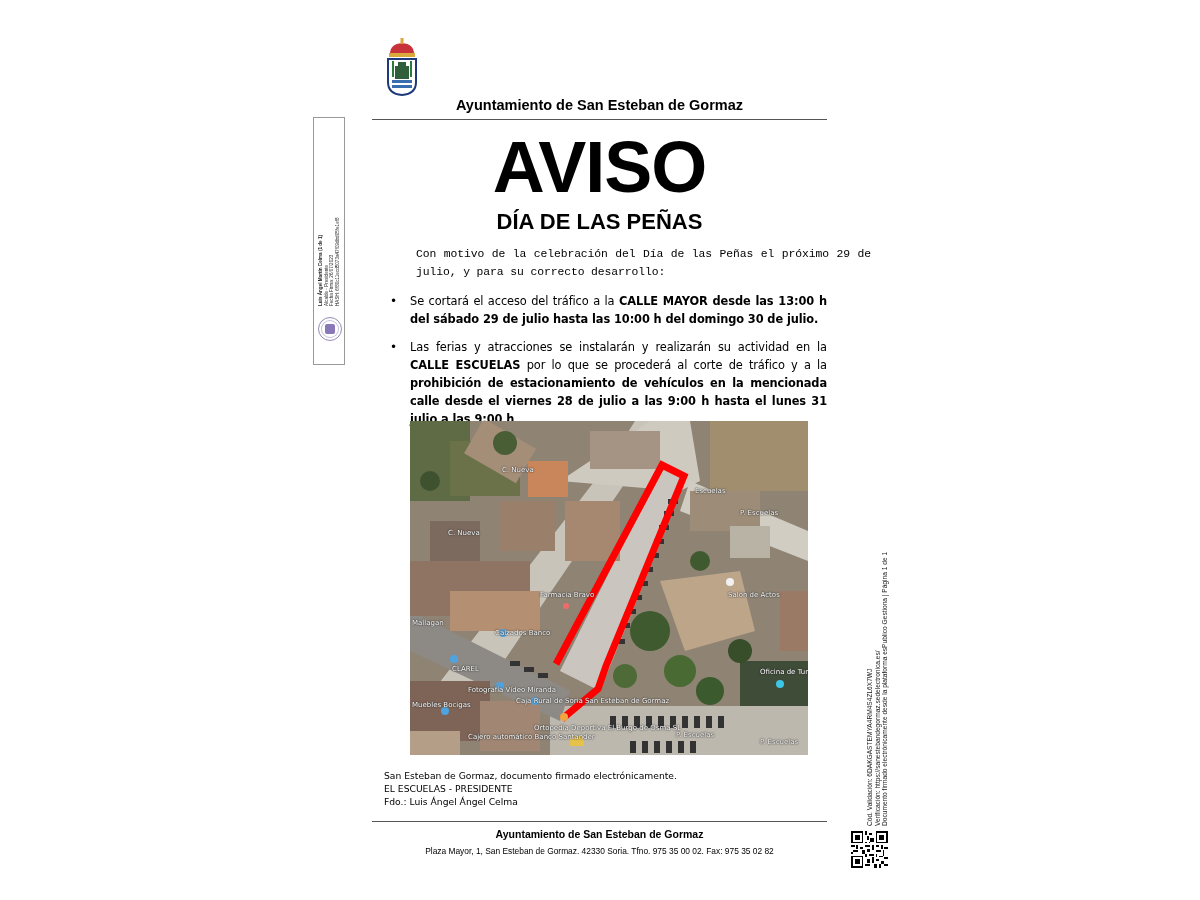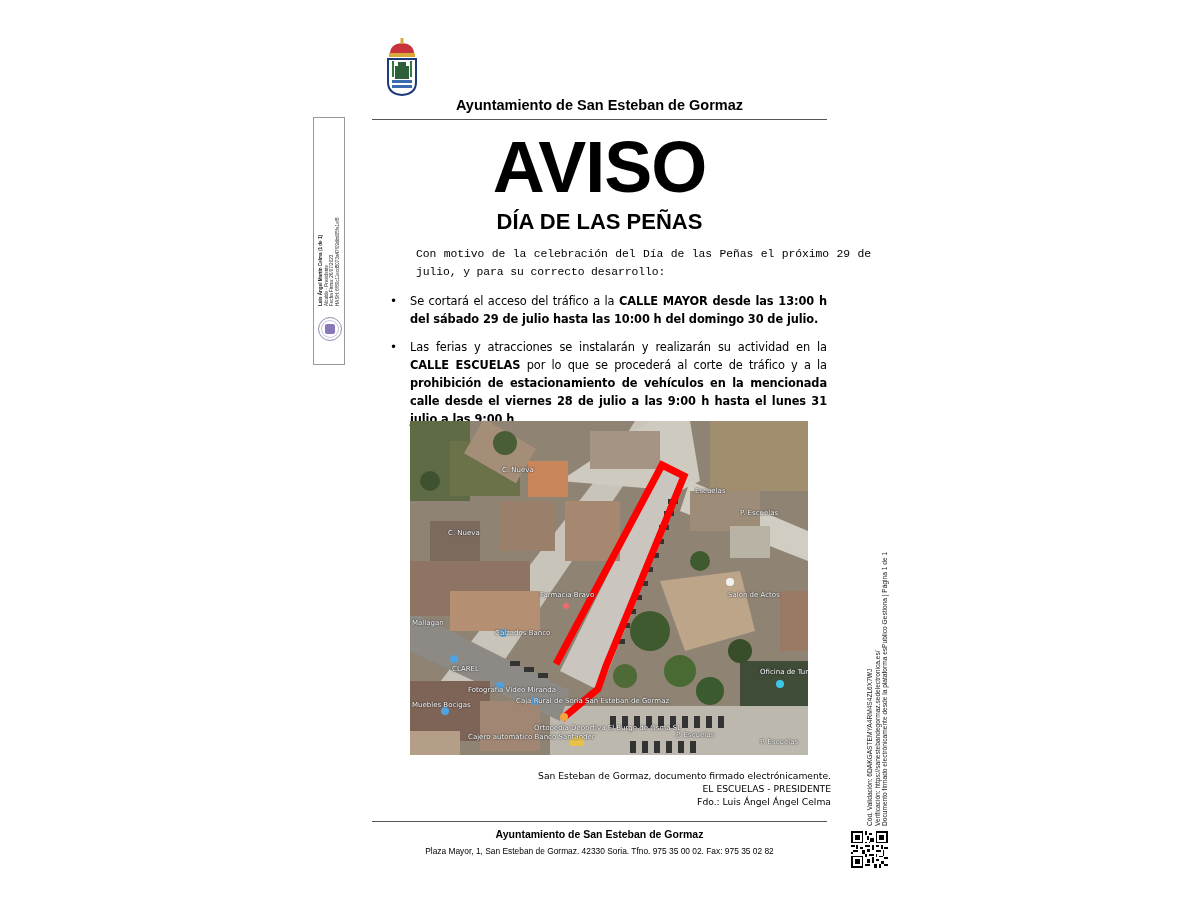--- a/index.html
+++ b/index.html
@@ -29,21 +29,21 @@
   .b1 { top:292px; } .b2 { top:338px; }
   b { font-weight:bold; }
 
   
   .map { position:absolute; left:410px; top:421px; width:398px; height:334px; overflow:hidden;
          background:#9a9186; }
   .map svg { position:absolute; left:0; top:0; }
   .maplabel { position:absolute; font-family:"DejaVu Sans", sans-serif; font-size:7px; color:#fff;
               text-shadow:0 0 2px #333, 0 0 1px #000; white-space:nowrap; }
 
-  .sign { position:absolute; left:376px; width:455px; text-align:right;
+  .sign { position:absolute; left:384px; width:455px; text-align:left;
           font-family:"DejaVu Sans", sans-serif; font-size:9.2px; line-height:13.5px; }
 
   .foot-title { position:absolute; left:372px; width:455px; top:828px; text-align:center;
                 font-weight:bold; font-size:10.5px; }
   .foot-addr { position:absolute; left:372px; width:455px; top:846px; text-align:center; font-size:8.4px; }
 
   
   .stamp { position:absolute; left:313px; top:117px; width:30px; height:246px; border:1px solid #999;
            background:#fff; }
   .stamp-text { position:absolute; left:4px; top:70px; width:140px; height:24px;

